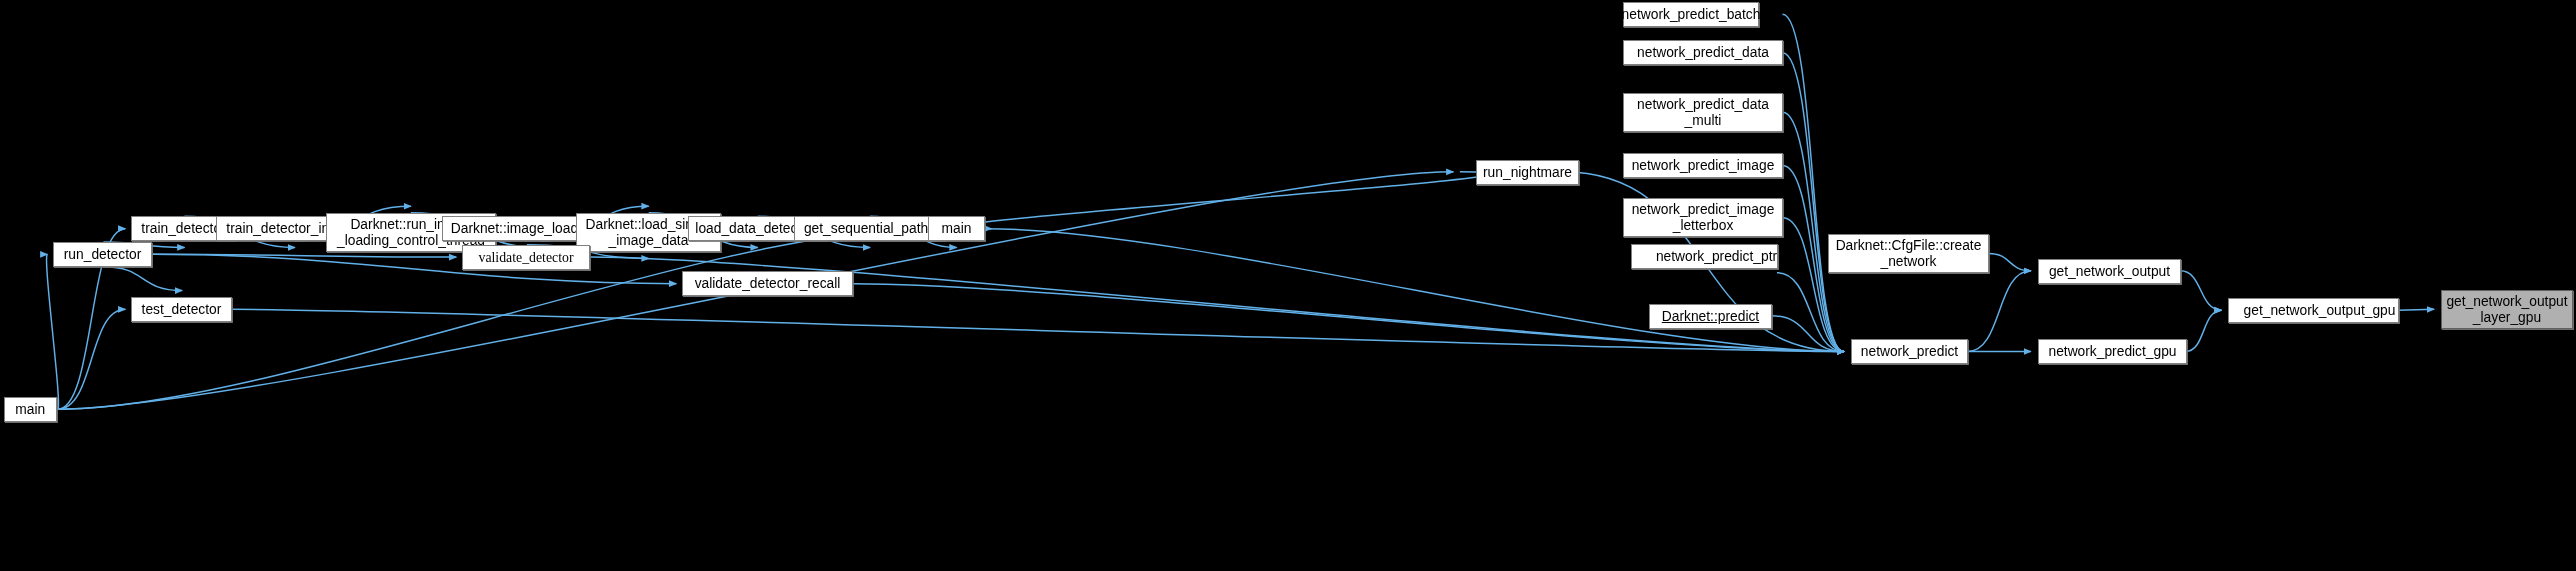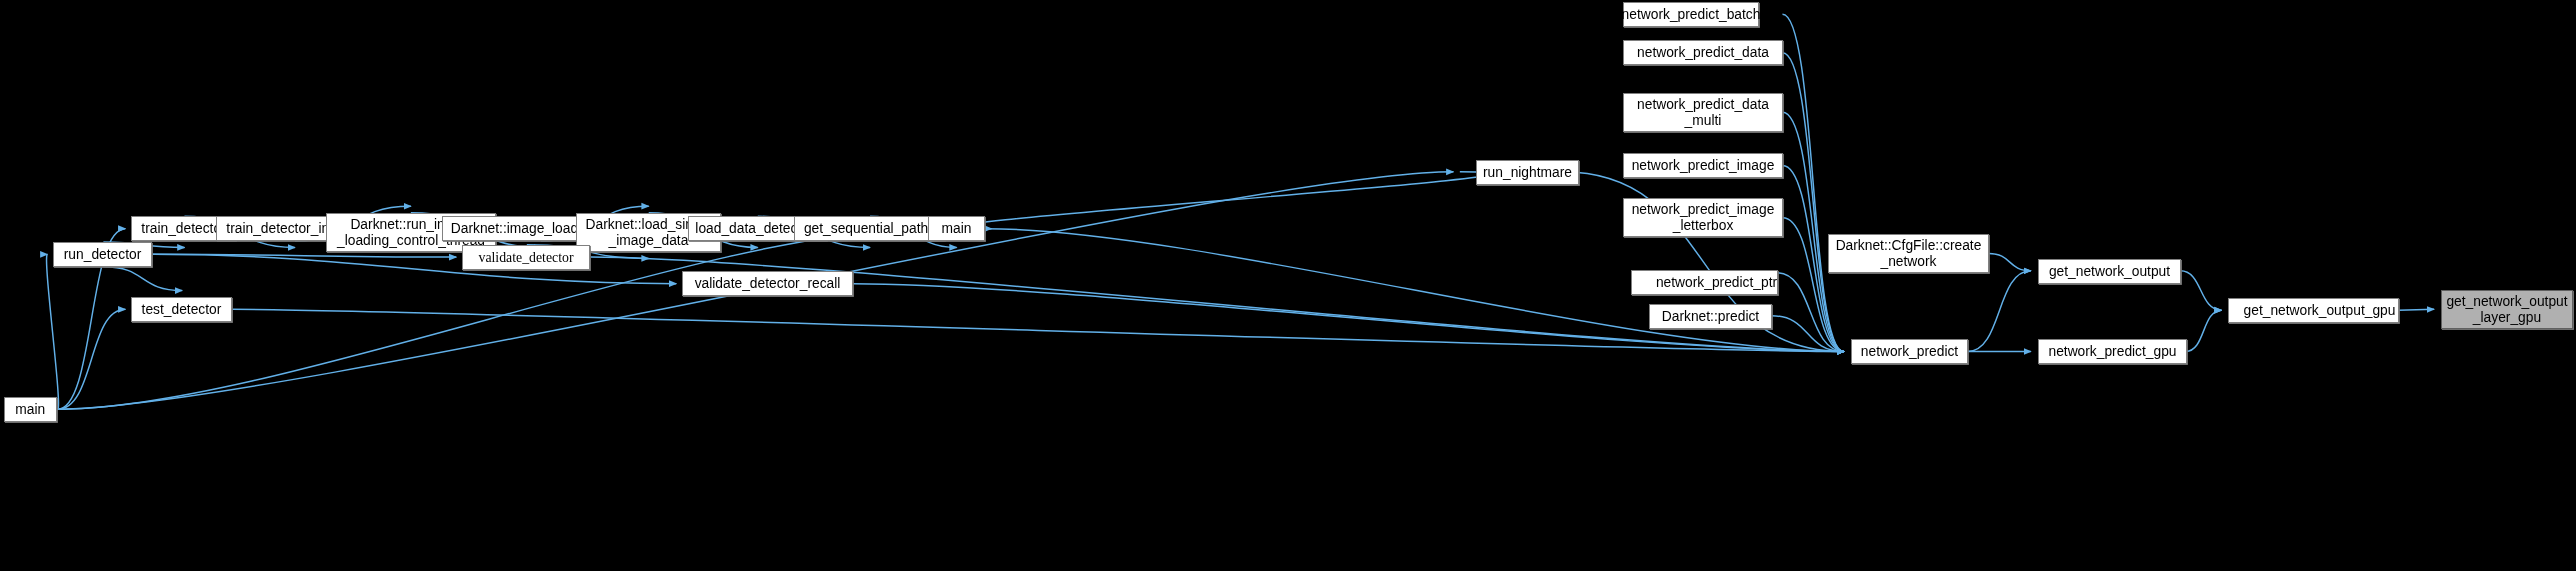--- a/index.html
+++ b/index.html
@@ -83,22 +83,22 @@
       </g>
   </svg>
   <div id="nodes">
       <div class="node" style="left: 1623px; top: 1.8px; width: 136px; height: 25px;"><span class="lbl">network_predict_batch</span></div>
       <div class="node" style="left: 1623px; top: 40px; width: 160px; height: 25px;"><span class="lbl">network_predict_data</span></div>
       <div class="node" style="left: 1623px; top: 93px; width: 160px; height: 39px;"><span class="lbl">network_predict_data
 _multi</span></div>
       <div class="node" style="left: 1623px; top: 153px; width: 160px; height: 25px;"><span class="lbl">network_predict_image</span></div>
       <div class="node" style="left: 1623px; top: 198px; width: 160px; height: 39px;"><span class="lbl">network_predict_image
 _letterbox</span></div>
-      <div class="node" style="left: 1631px; top: 270px; width: 147px; height: 25px; padding-left: 24px;"><span class="lbl">network_predict_ptr</span></div>
-      <div class="node" style="left: 1649px; top: 304px; width: 123px; height: 25px;"><span class="lbl">Darknet::predict</span></div>
+      <div class="node" style="left: 1631px; top: 244px; width: 147px; height: 25px; padding-left: 24px;"><span class="lbl">network_predict_ptr</span></div>
+      <div class="node" style="left: 1649px; top: 304px; width: 123px; height: 25px; text-decoration: underline;"><span class="lbl">Darknet::predict</span></div>
       <div class="node" style="left: 1828px; top: 234px; width: 161px; height: 39px;"><span class="lbl">Darknet::CfgFile::create
 _network</span></div>
       <div class="node" style="left: 1851px; top: 339px; width: 117px; height: 25px;"><span class="lbl">network_predict</span></div>
       <div class="node" style="left: 2038px; top: 259px; width: 143px; height: 25px;"><span class="lbl">get_network_output</span></div>
       <div class="node" style="left: 2038px; top: 339px; width: 149px; height: 25px;"><span class="lbl">network_predict_gpu</span></div>
       <div class="node" style="left: 2228px; top: 298px; width: 171px; height: 25px; padding-left: 12px;"><span class="lbl">get_network_output_gpu</span></div>
       <div class="node current" style="left: 2441px; top: 290px; width: 132px; height: 39px;"><span class="lbl">get_network_output
 _layer_gpu</span></div>
       <div class="node" style="left: 1476px; top: 160px; width: 103px; height: 25px;"><span class="lbl">run_nightmare</span></div>
       <div class="node" style="left: 3.7px; top: 397px; width: 53px; height: 25px;"><span class="lbl">main</span></div>

